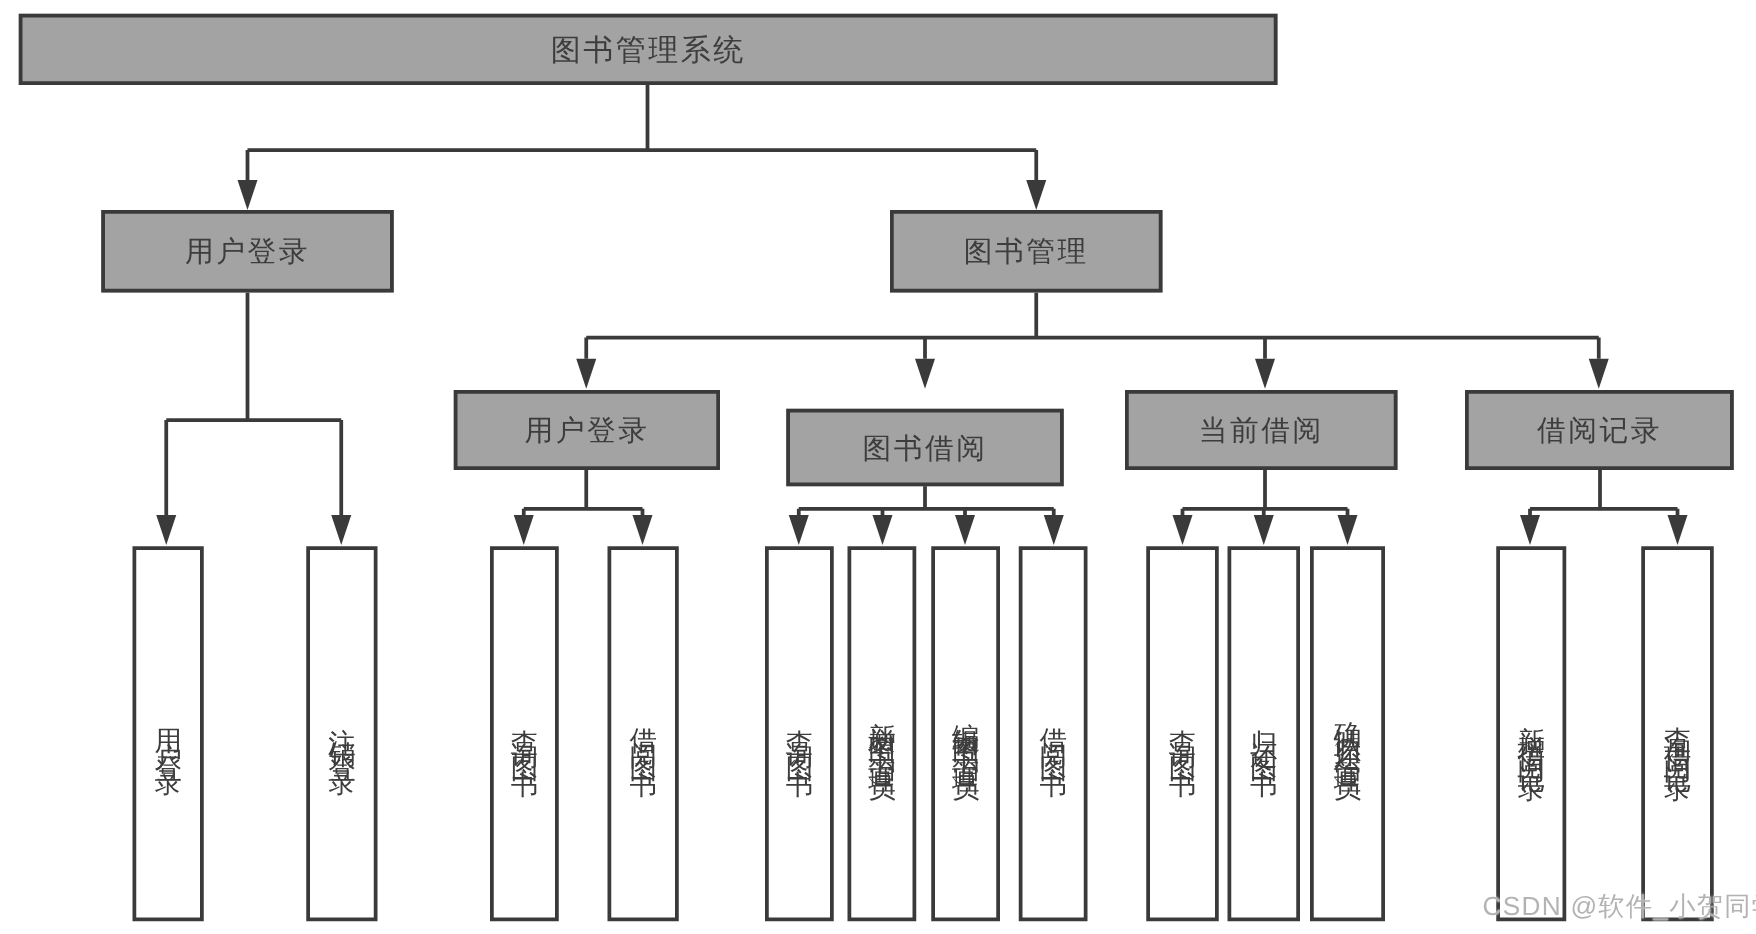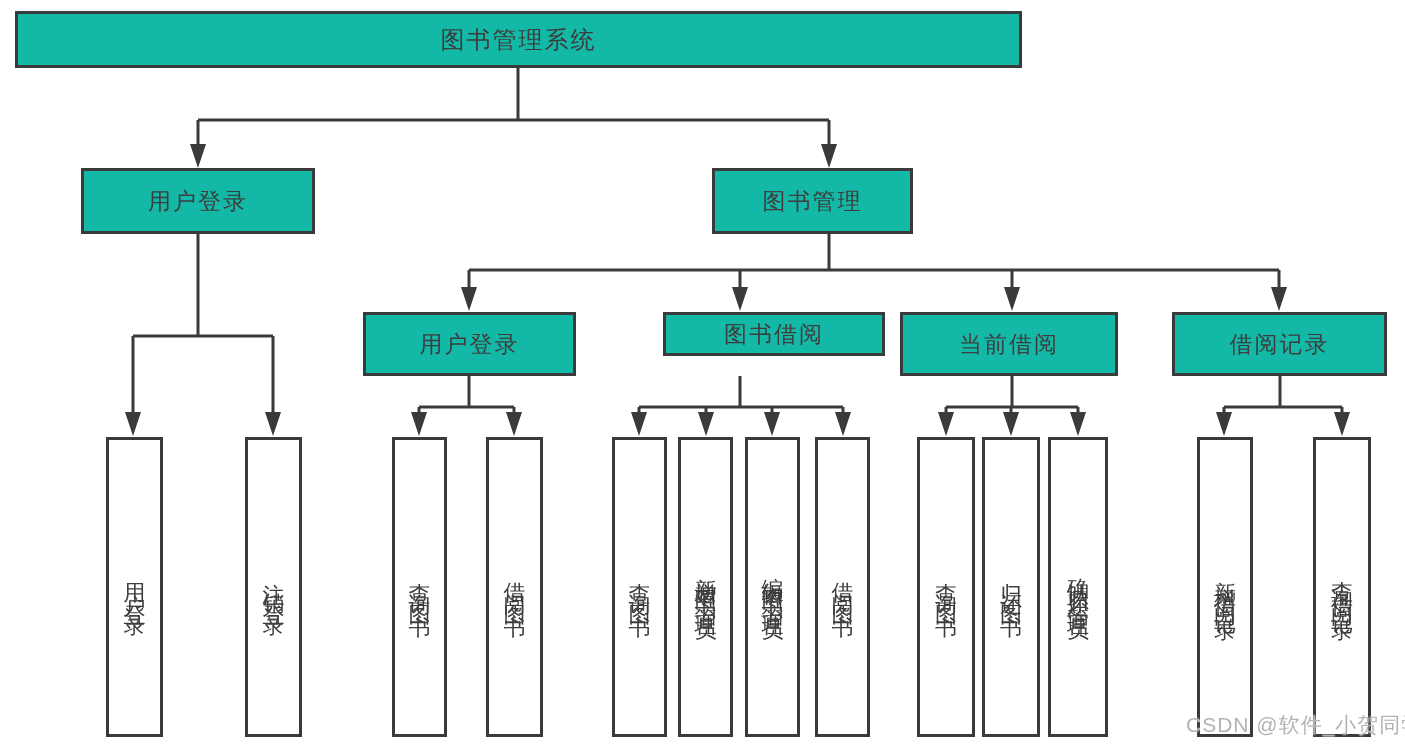--- a/index.html
+++ b/index.html
@@ -13,21 +13,21 @@
     width:1405px;height:747px;
     background:var(--bg);
     font-family:"Liberation Sans","DejaVu Sans",sans-serif;
     color:var(--text);
     overflow:hidden;
   }
   #wires{position:absolute;left:0;top:0;width:1405px;height:747px;}
   .hbox{
     position:absolute;
     border:3px solid var(--line);
-    background:#14b8a6;
+    background:#a3a3a3;
     display:flex;align-items:center;justify-content:center;
     box-sizing:border-box;
     font-size:23px;
     letter-spacing:2px;
     z-index:2;
   }
   .hbox.root{font-size:24px;}
   .vbox{
     position:absolute;
     border:3px solid var(--line);
@@ -102,28 +102,28 @@
     </g>
   </svg>
 
   <div class="hbox root" style="left:15px;top:11px;width:1007px;height:57px;">
     <span class="lbl">图书管理系统</span>
   </div>
 
   <div class="hbox" style="left:81px;top:168px;width:234px;height:66px;">
     <span class="lbl">用户登录</span>
   </div>
-  <div class="hbox" style="left:712px;top:168px;width:201px;height:66px;">
+  <div class="hbox" style="left:712px;top:168px;width:218px;height:66px;">
     <span class="lbl">图书管理</span>
   </div>
 
   <div class="hbox" style="left:363px;top:312px;width:213px;height:64px;">
     <span class="lbl">用户登录</span>
   </div>
-  <div class="hbox" style="left:629px;top:312px;width:222px;height:44px;margin-left:34px;">
+  <div class="hbox" style="left:629px;top:327px;width:222px;height:62px;">
     <span class="lbl">图书借阅</span>
   </div>
   <div class="hbox" style="left:900px;top:312px;width:218px;height:64px;">
     <span class="lbl">当前借阅</span>
   </div>
   <div class="hbox" style="left:1172px;top:312px;width:215px;height:64px;">
     <span class="lbl">借阅记录</span>
   </div>
 
   <div class="vbox sp-lg" style="left:106px;width:57px;">

